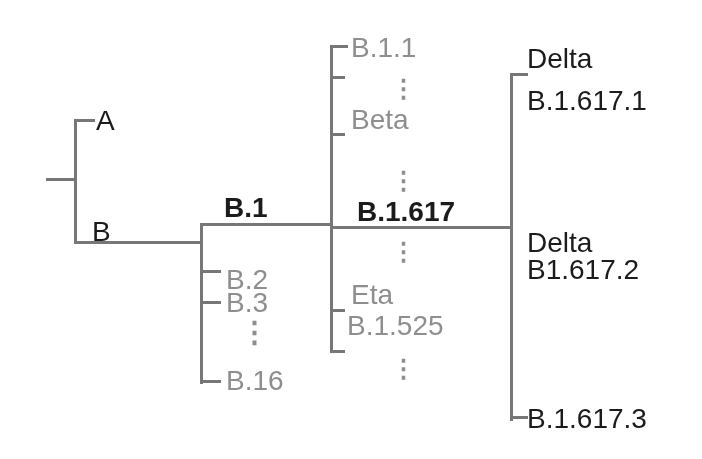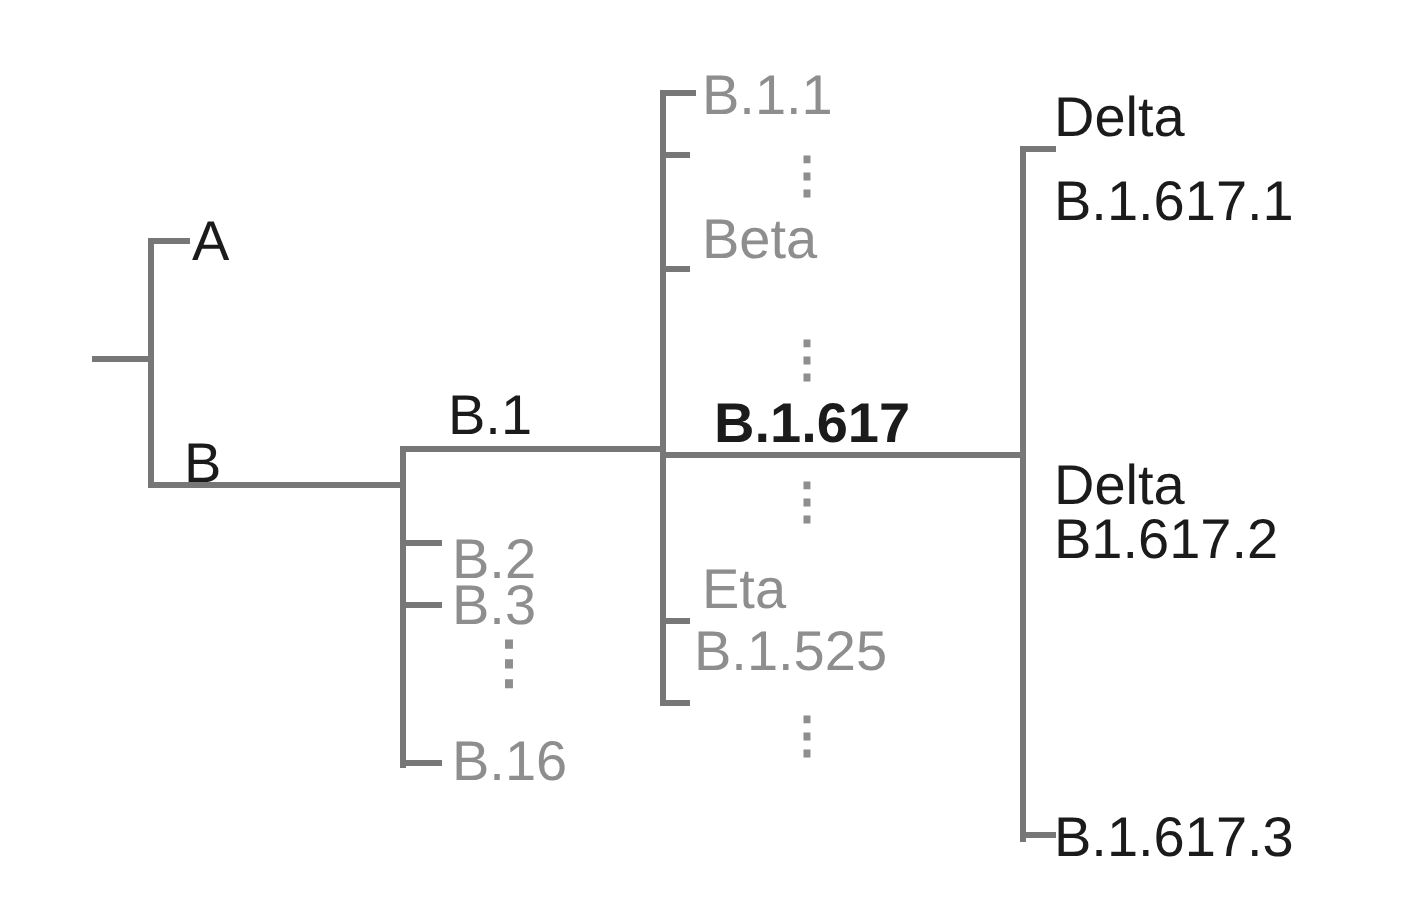--- a/index.html
+++ b/index.html
@@ -74,21 +74,21 @@
   <div class="h-line" style="left:330px; top:309px; width:15px;"></div>
   <div class="h-line" style="left:330px; top:350px; width:15px;"></div>
 
   <div class="v-line" style="left:510px; top:74px; height:347px;"></div>
   <div class="h-line" style="left:510px; top:73px; width:18px;"></div>
   <div class="h-line" style="left:510px; top:416px; width:18px;"></div>
 
   <span class="lbl" style="left:96px; top:106px;">A</span>
   <span class="lbl" style="left:92px; top:217px;">B</span>
 
-  <span class="lbl" style="left:224px; top:193px;">B.1</span>
+  <span class="lbl" style="left:224px; top:193px;font-weight:bold;">B.1</span>
   <span class="lbl muted" style="left:226px; top:265px;text-align:right;">B.2</span>
   <span class="lbl muted" style="left:226px; top:288px;">B.3</span>
   <span class="dots dots-lg" style="left:240px; top:318px;">⋮</span>
   <span class="lbl muted" style="left:226px; top:366px;">B.16</span>
 
   <span class="lbl muted" style="left:351px; top:33px;">B.1.1</span>
   <span class="dots" style="left:391px; top:76px;">⋮</span>
   <span class="lbl muted" style="left:351px; top:105px;">Beta</span>
   <span class="dots" style="left:391px; top:168px;">⋮</span>
   <span class="lbl bold" style="left:344px; top:197px;margin-left:13px;">B.1.617</span>

